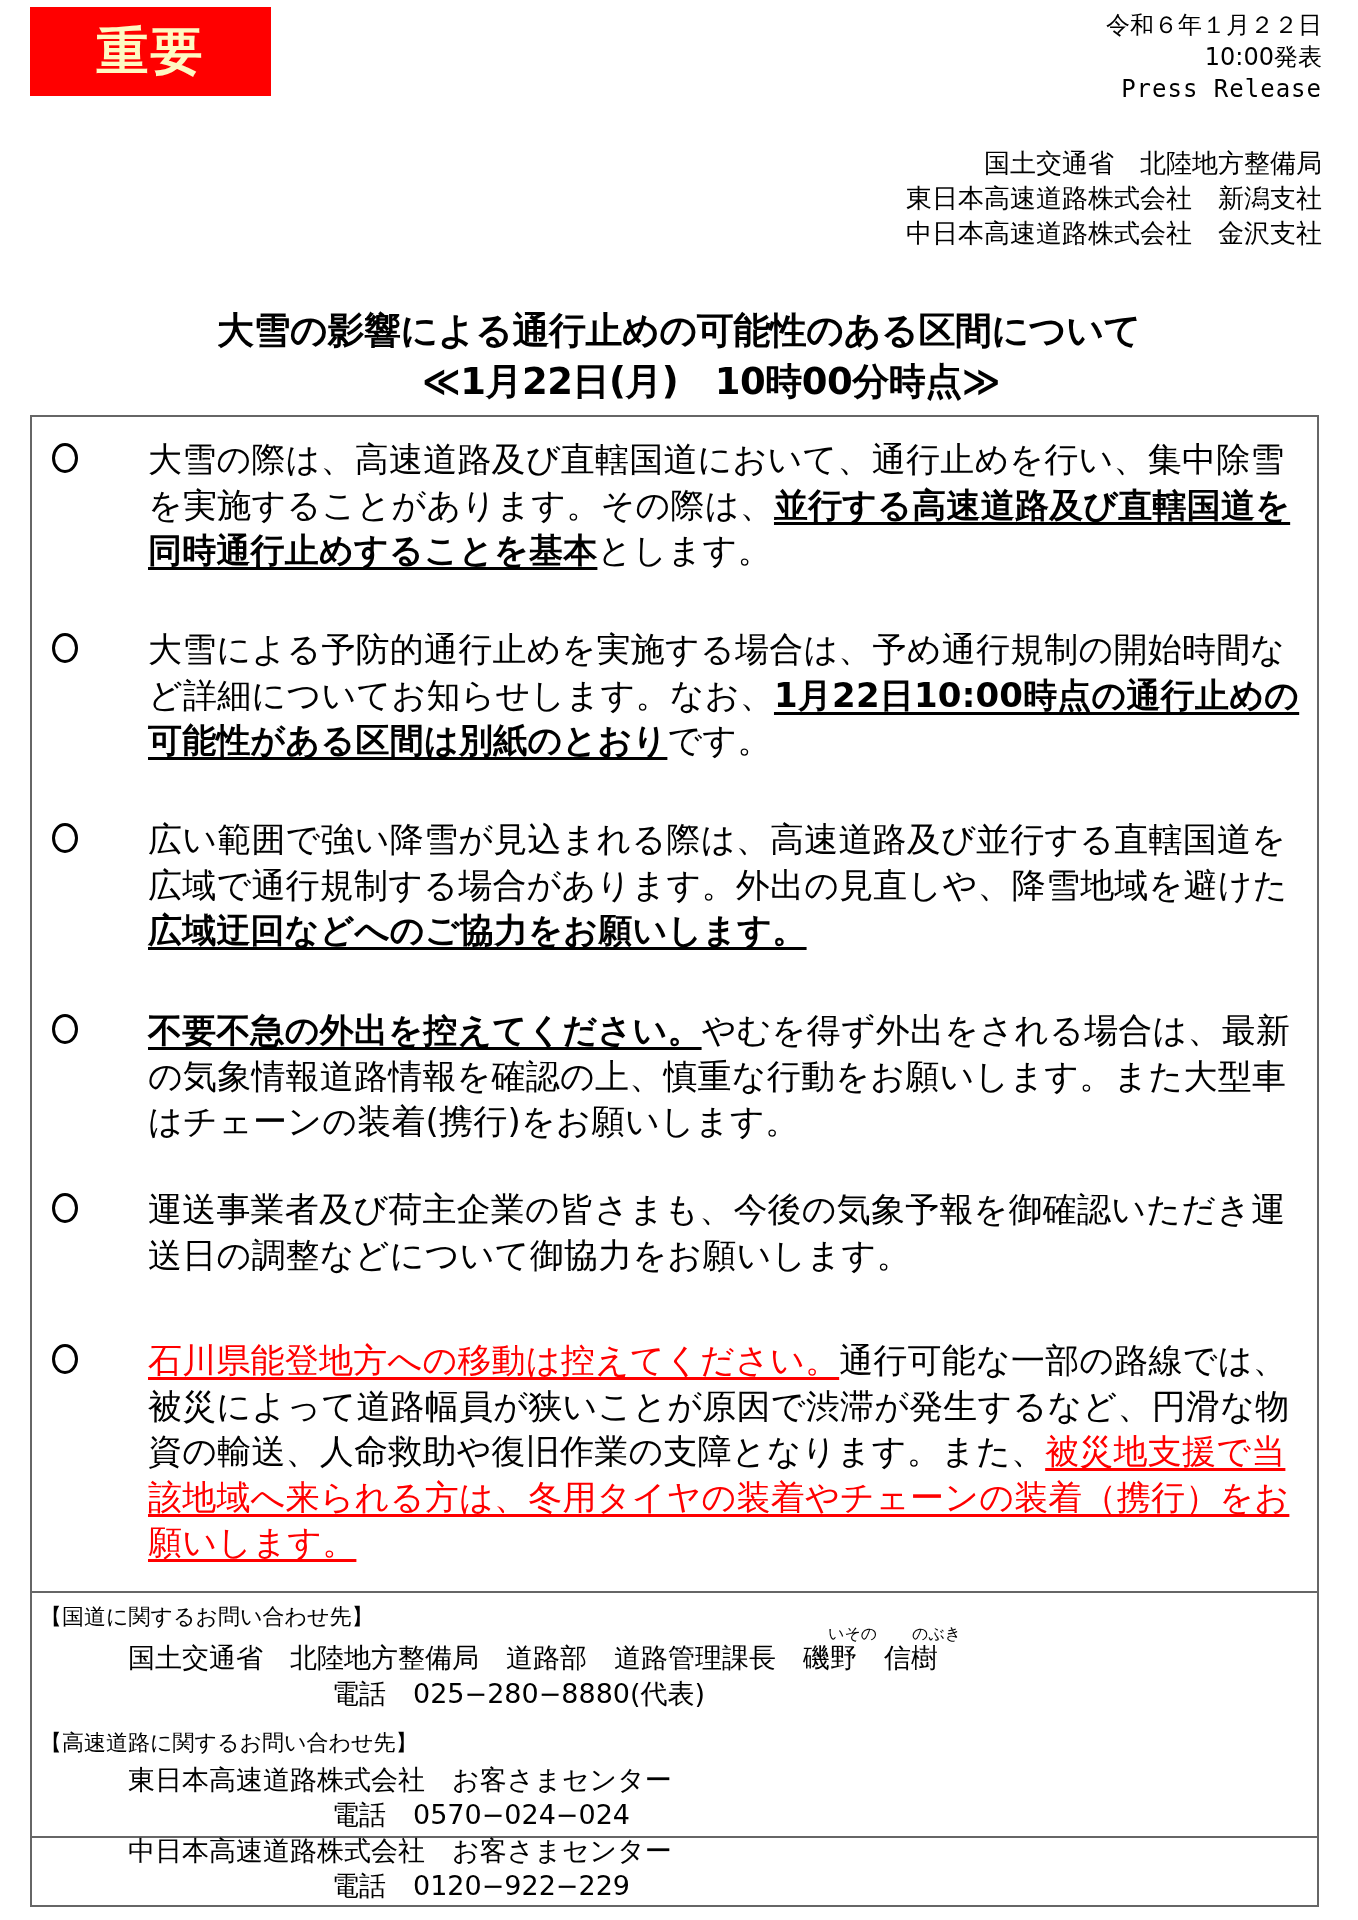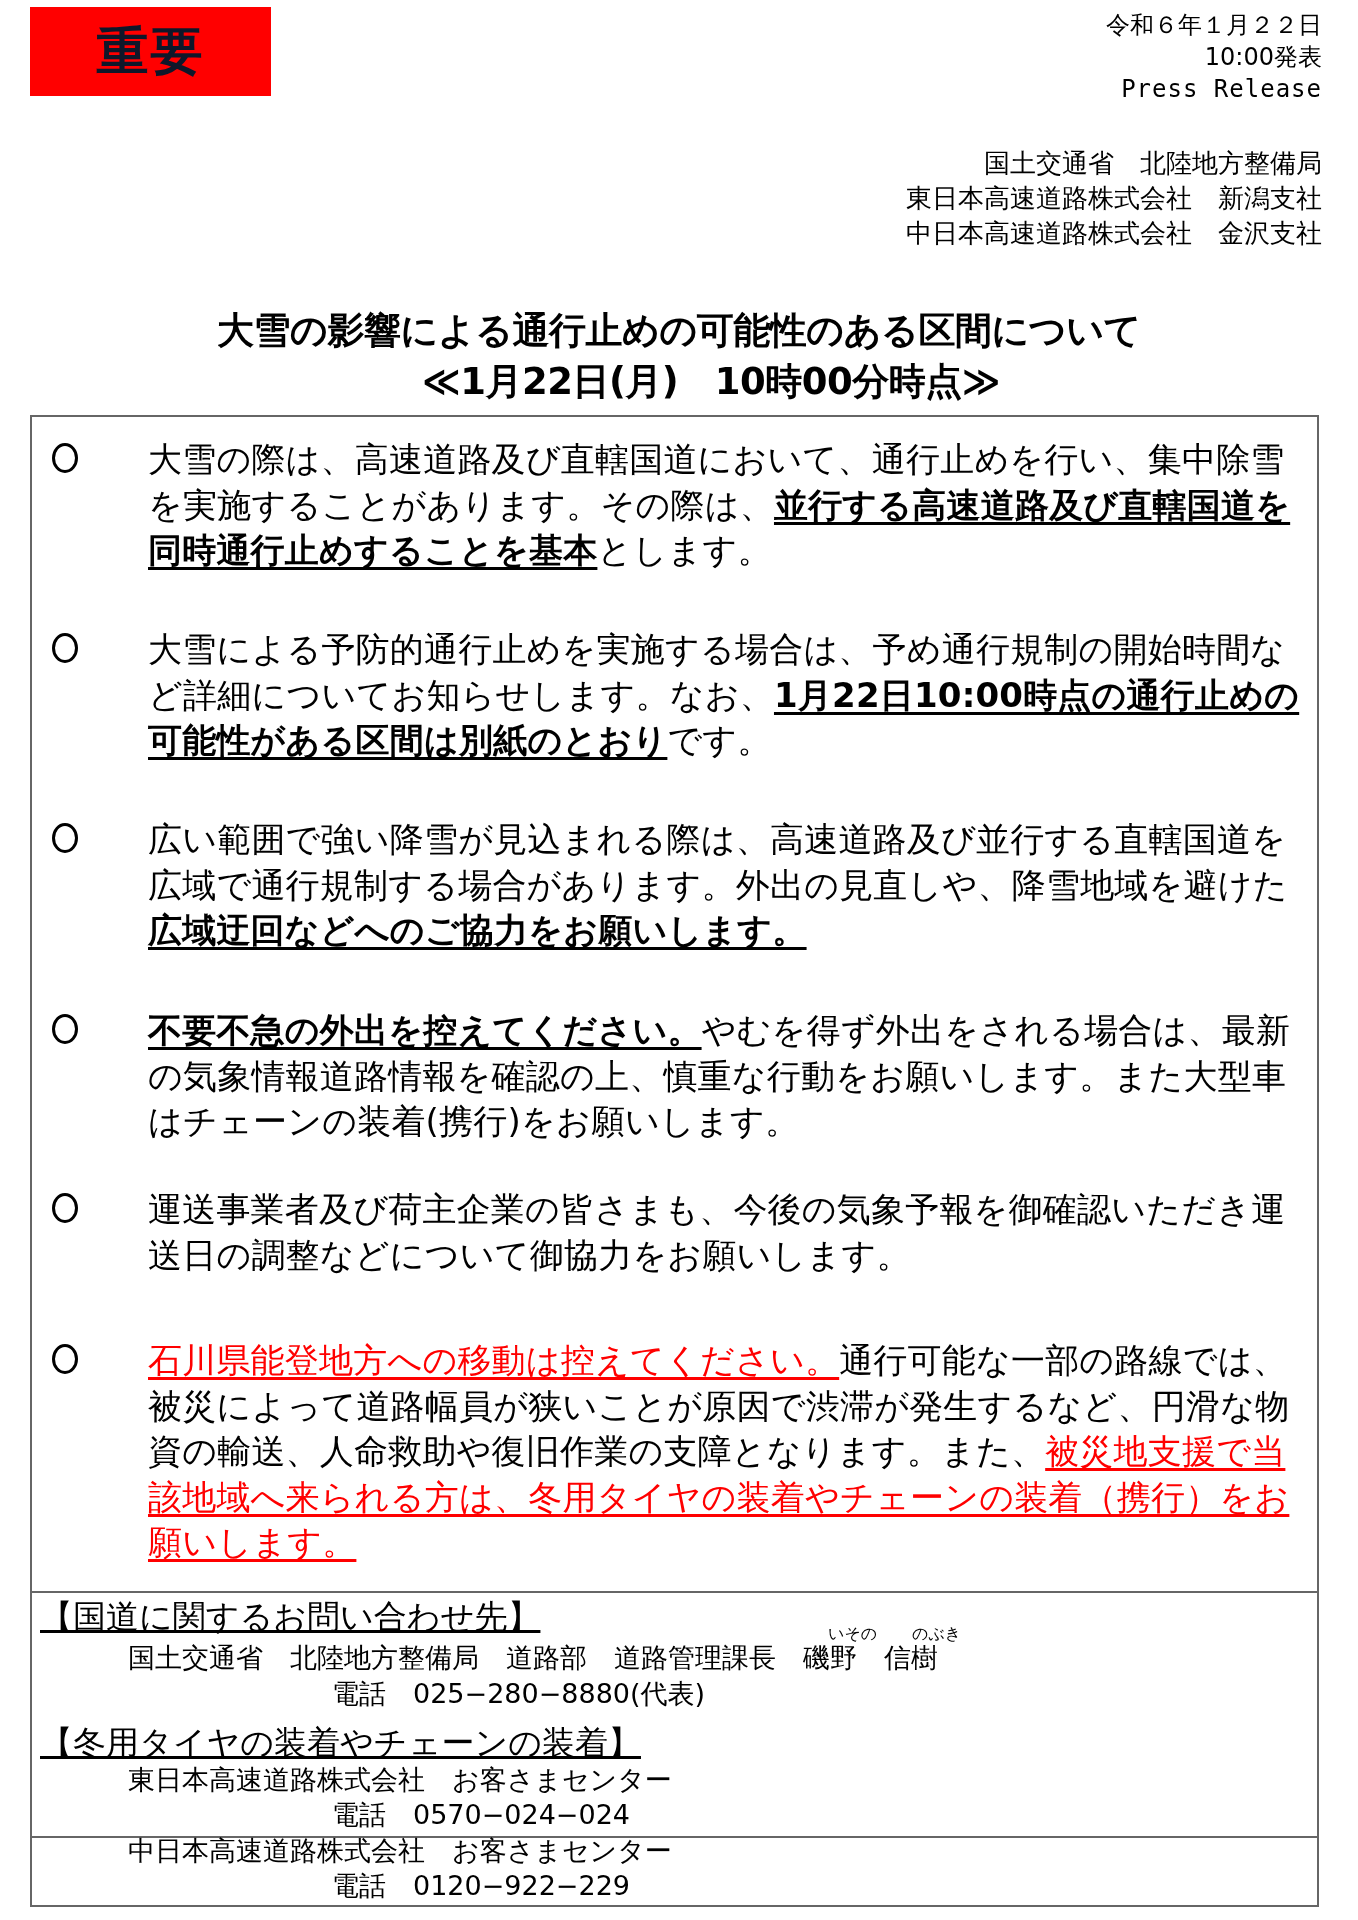--- a/index.html
+++ b/index.html
@@ -1,35 +1,35 @@
 <!DOCTYPE html>
 <html><head>
 <meta charset="utf-8">
 <style>
   html, body { margin:0; padding:0; background:#ffffff; }
   body { width:1358px; height:1920px; position:relative; overflow:hidden;
          font-family:"DejaVu Sans","Liberation Sans",sans-serif; color:#000; }
   .abs { position:absolute; }
   .badge { left:30px; top:7px; width:241px; height:89px; background:#ff0000;
-           color:#0f172a; font-weight:bold; font-size:52px; display:flex; align-items:center;
+           color:#fef9c3; font-weight:bold; font-size:52px; display:flex; align-items:center;
            justify-content:center; letter-spacing:2px; }
   .hdr { right:36px; text-align:right; font-size:24px; line-height:30px; white-space:nowrap; }
   .hdr.mono { font-family:"DejaVu Sans Mono","Liberation Mono",monospace; letter-spacing:1px; }
   .org { right:36px; text-align:right; font-size:26px; line-height:35px; white-space:nowrap; }
   .title { left:0; width:1358px; text-align:center; font-size:37px; font-weight:bold; line-height:50px; letter-spacing:-0.5px; }
   .box { border:2px solid #666; box-sizing:border-box; }
   .main-box { left:30px; top:415px; width:1289px; height:1423px; }
   .bullet { position:absolute; left:20px; width:1260px; }
   .circle { position:absolute; left:0; top:6px; width:26px; height:30px; border:3px solid #000;
             border-radius:50%; box-sizing:border-box; }
   .btext { position:absolute; left:96px; width:1160px; font-size:34px; line-height:45.5px;
            letter-spacing:0.2px; }
   .u { text-decoration:underline; text-decoration-thickness:3px; text-underline-offset:5px; font-weight:bold; }
   .ured { color:#ff0000; text-decoration:underline; text-decoration-color:#ff0000; text-decoration-thickness:3px; text-underline-offset:5px; }
-  .c-head { font-size:33px; line-height:32px; white-space:nowrap;text-decoration:underline; }
+  .c-head { font-size:22px; line-height:32px; white-space:nowrap; }
   .c-line { font-size:27px; line-height:34px; white-space:nowrap; }
   .ruby-txt { font-size:16px; line-height:18px; white-space:nowrap; }
 </style>
 </head>
 <body>
 
 <div class="abs badge">
   <span>重要</span>
 </div>
 
@@ -81,20 +81,20 @@
   <div class="abs c-head" style="left:8px; top:8px;">【国道に関するお問い合わせ先】</div>
 
   <div class="abs ruby-txt" style="left:796px; top:32px;">いその</div>
   <div class="abs ruby-txt" style="left:880px; top:32px;">のぶき</div>
 
   <div class="abs c-line" style="left:96px; top:48px;">
     <span>国土交通省　北陸地方整備局　道路部　道路管理課長</span><span>　</span><span>磯野</span><span>　</span><span>信樹</span>
   </div>
   <div class="abs c-line" style="left:300px; top:84px;">電話　025−280−8880(代表)</div>
 
-  <div class="abs c-head" style="left:8px; top:134px;">【冬用タイヤの装着やチェーンの装着】</div>
+  <div class="abs c-head" style="left:8px; top:134px;">【高速道路に関するお問い合わせ先】</div>
 
   <div class="abs c-line" style="left:96px; top:170px;">東日本高速道路株式会社　お客さまセンター</div>
   <div class="abs c-line" style="left:300px; top:205px;">電話　0570−024−024</div>
 
   <div class="abs c-line" style="left:96px; top:241px;">中日本高速道路株式会社　お客さまセンター</div>
   <div class="abs c-line" style="left:300px; top:276px;">電話　0120−922−229</div>
 </div>
 
 </body></html>

